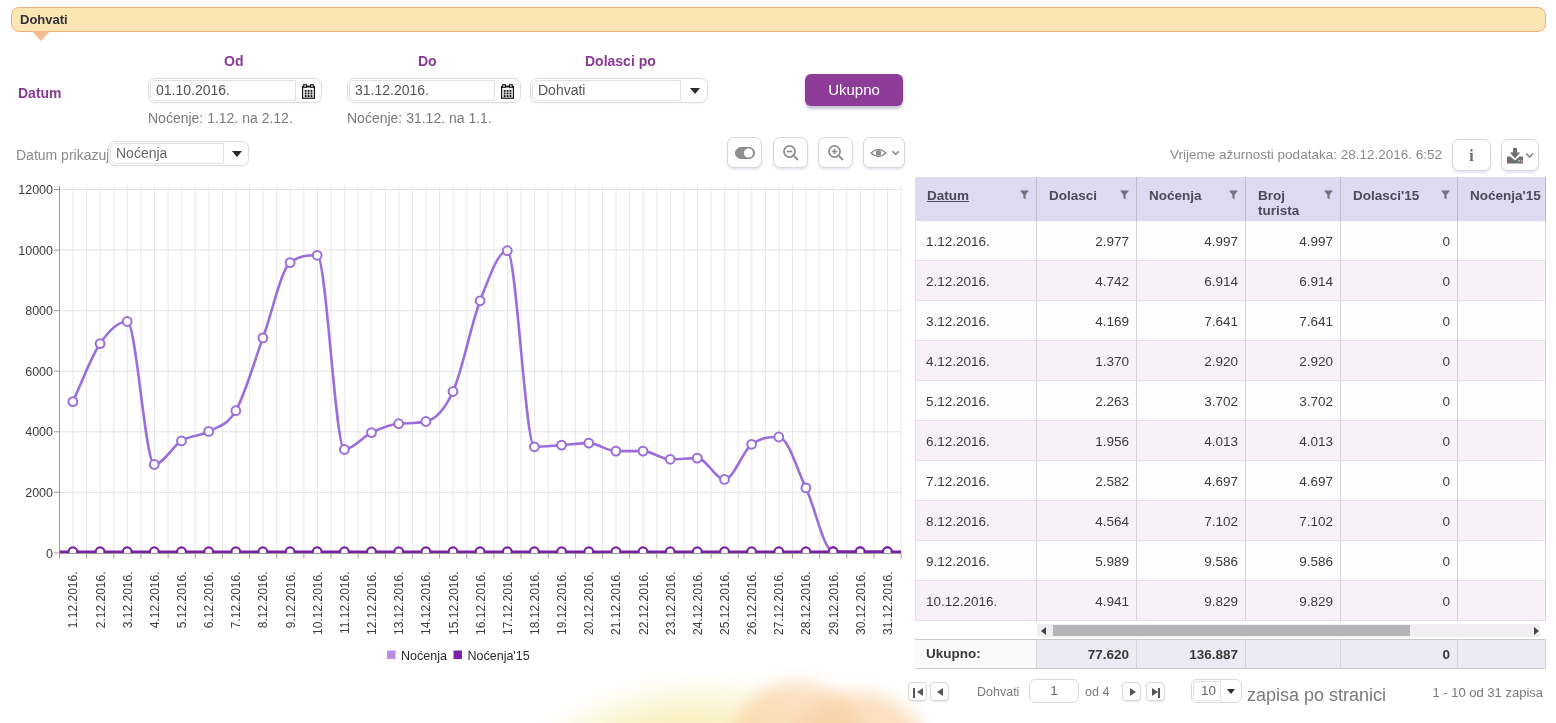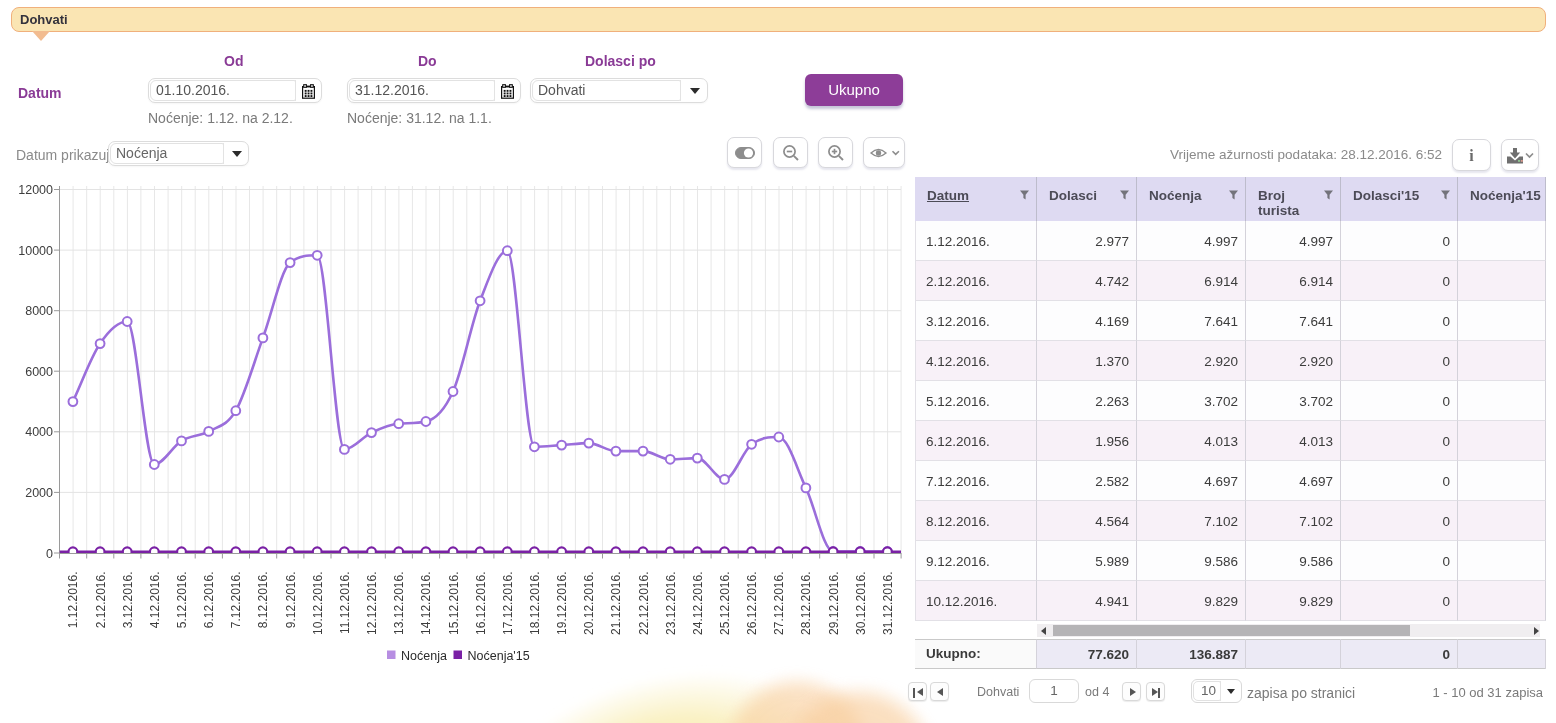--- a/index.html
+++ b/index.html
@@ -938,14 +938,14 @@
 <div class="pgbtn" style="left:1146px;top:682px;width:19px;height:19px;">
     <div style="position:absolute;left:5px;top:5px;width:0;height:0;border-top:4.5px solid transparent;border-bottom:4.5px solid transparent;border-left:6px solid #555;"></div>
     <div style="position:absolute;right:4px;top:4.5px;width:1.6px;height:10px;background:#555;"></div>
   </div>
 <div style="position:absolute;left:1191px;top:679px;width:51px;height:24px;background:#fff;border:1px solid #d9d9d9;border-radius:6px;font-size:13.5px;color:#666;">
     <span style="position:absolute;left:1px;top:1px;bottom:1px;right:20px;border:1px solid #e2e2e2;border-radius:5px 2px 2px 5px;"></span>
     <span style="position:absolute;left:9px;top:3px;">10</span>
     <span style="position:absolute;top:1px;bottom:1px;right:20px;width:1px;background:#e3e3e3;"></span>
     <span class="caret" style="position:absolute;right:6px;top:9px;border-top-width:5px;border-left-width:4px;border-right-width:4px;"></span>
   </div>
-<div class="ptext" style="left:1247px;top:685px;font-size:14px;">zapisa po stranici</div>
+<div class="ptext" style="left:1247px;top:685px;font-size:18px;">zapisa po stranici</div>
 <div class="ptext" style="right:13px;top:685px;font-size:13px;">1 - 10 od 31 zapisa</div>
 
 </body></html>

